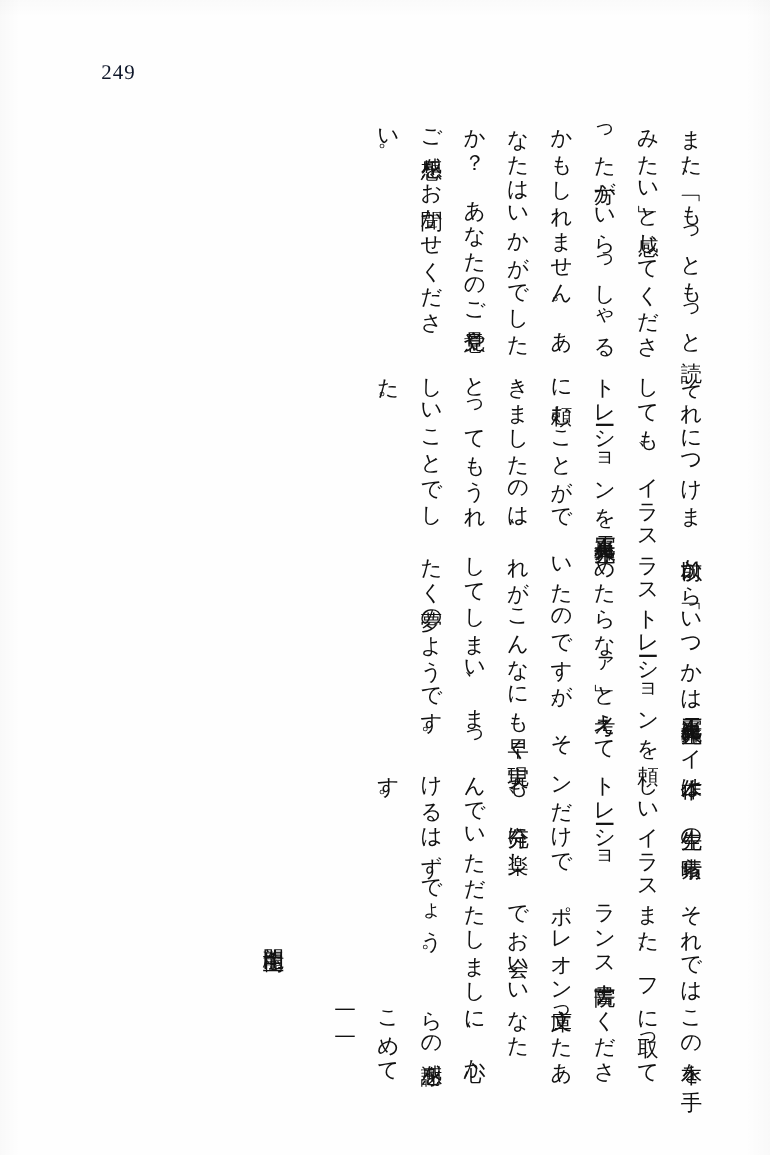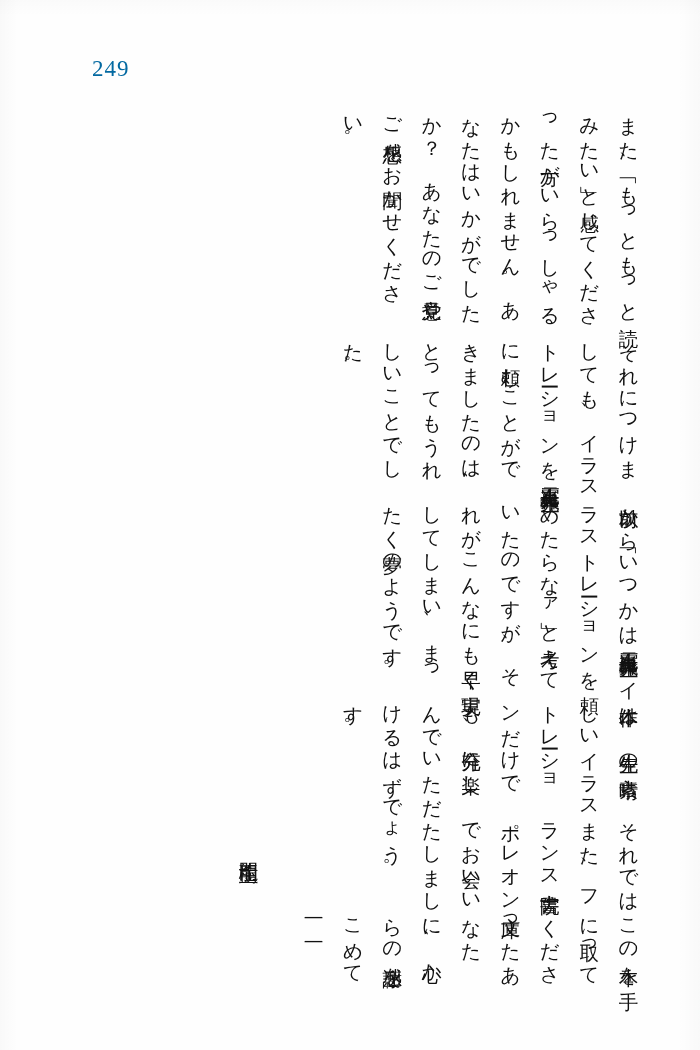--- a/index.html
+++ b/index.html
@@ -28,23 +28,23 @@
     background:
       linear-gradient(to right, rgba(0,0,0,0.018) 0px, rgba(0,0,0,0) 18px),
       linear-gradient(to left, rgba(0,0,0,0.02) 0px, rgba(0,0,0,0) 22px),
       linear-gradient(to bottom, rgba(0,0,0,0.015) 0px, rgba(0,0,0,0) 16px);
     pointer-events: none;
   }
   .page-number {
     position: absolute;
     left: 92px;
     top: 56px;
-    font-size: 23px;
+    font-size: 19px;
     letter-spacing: 1px;
-    color: #0369a1;
+    color: #0f172a;
     font-family: "Liberation Serif", "DejaVu Serif", serif;
     text-align: center;
   }
   .body-text {
     position: absolute;
     top: 104px;
     right: 52px;
     height: 890px;
     width: 560px;
     writing-mode: vertical-rl;

